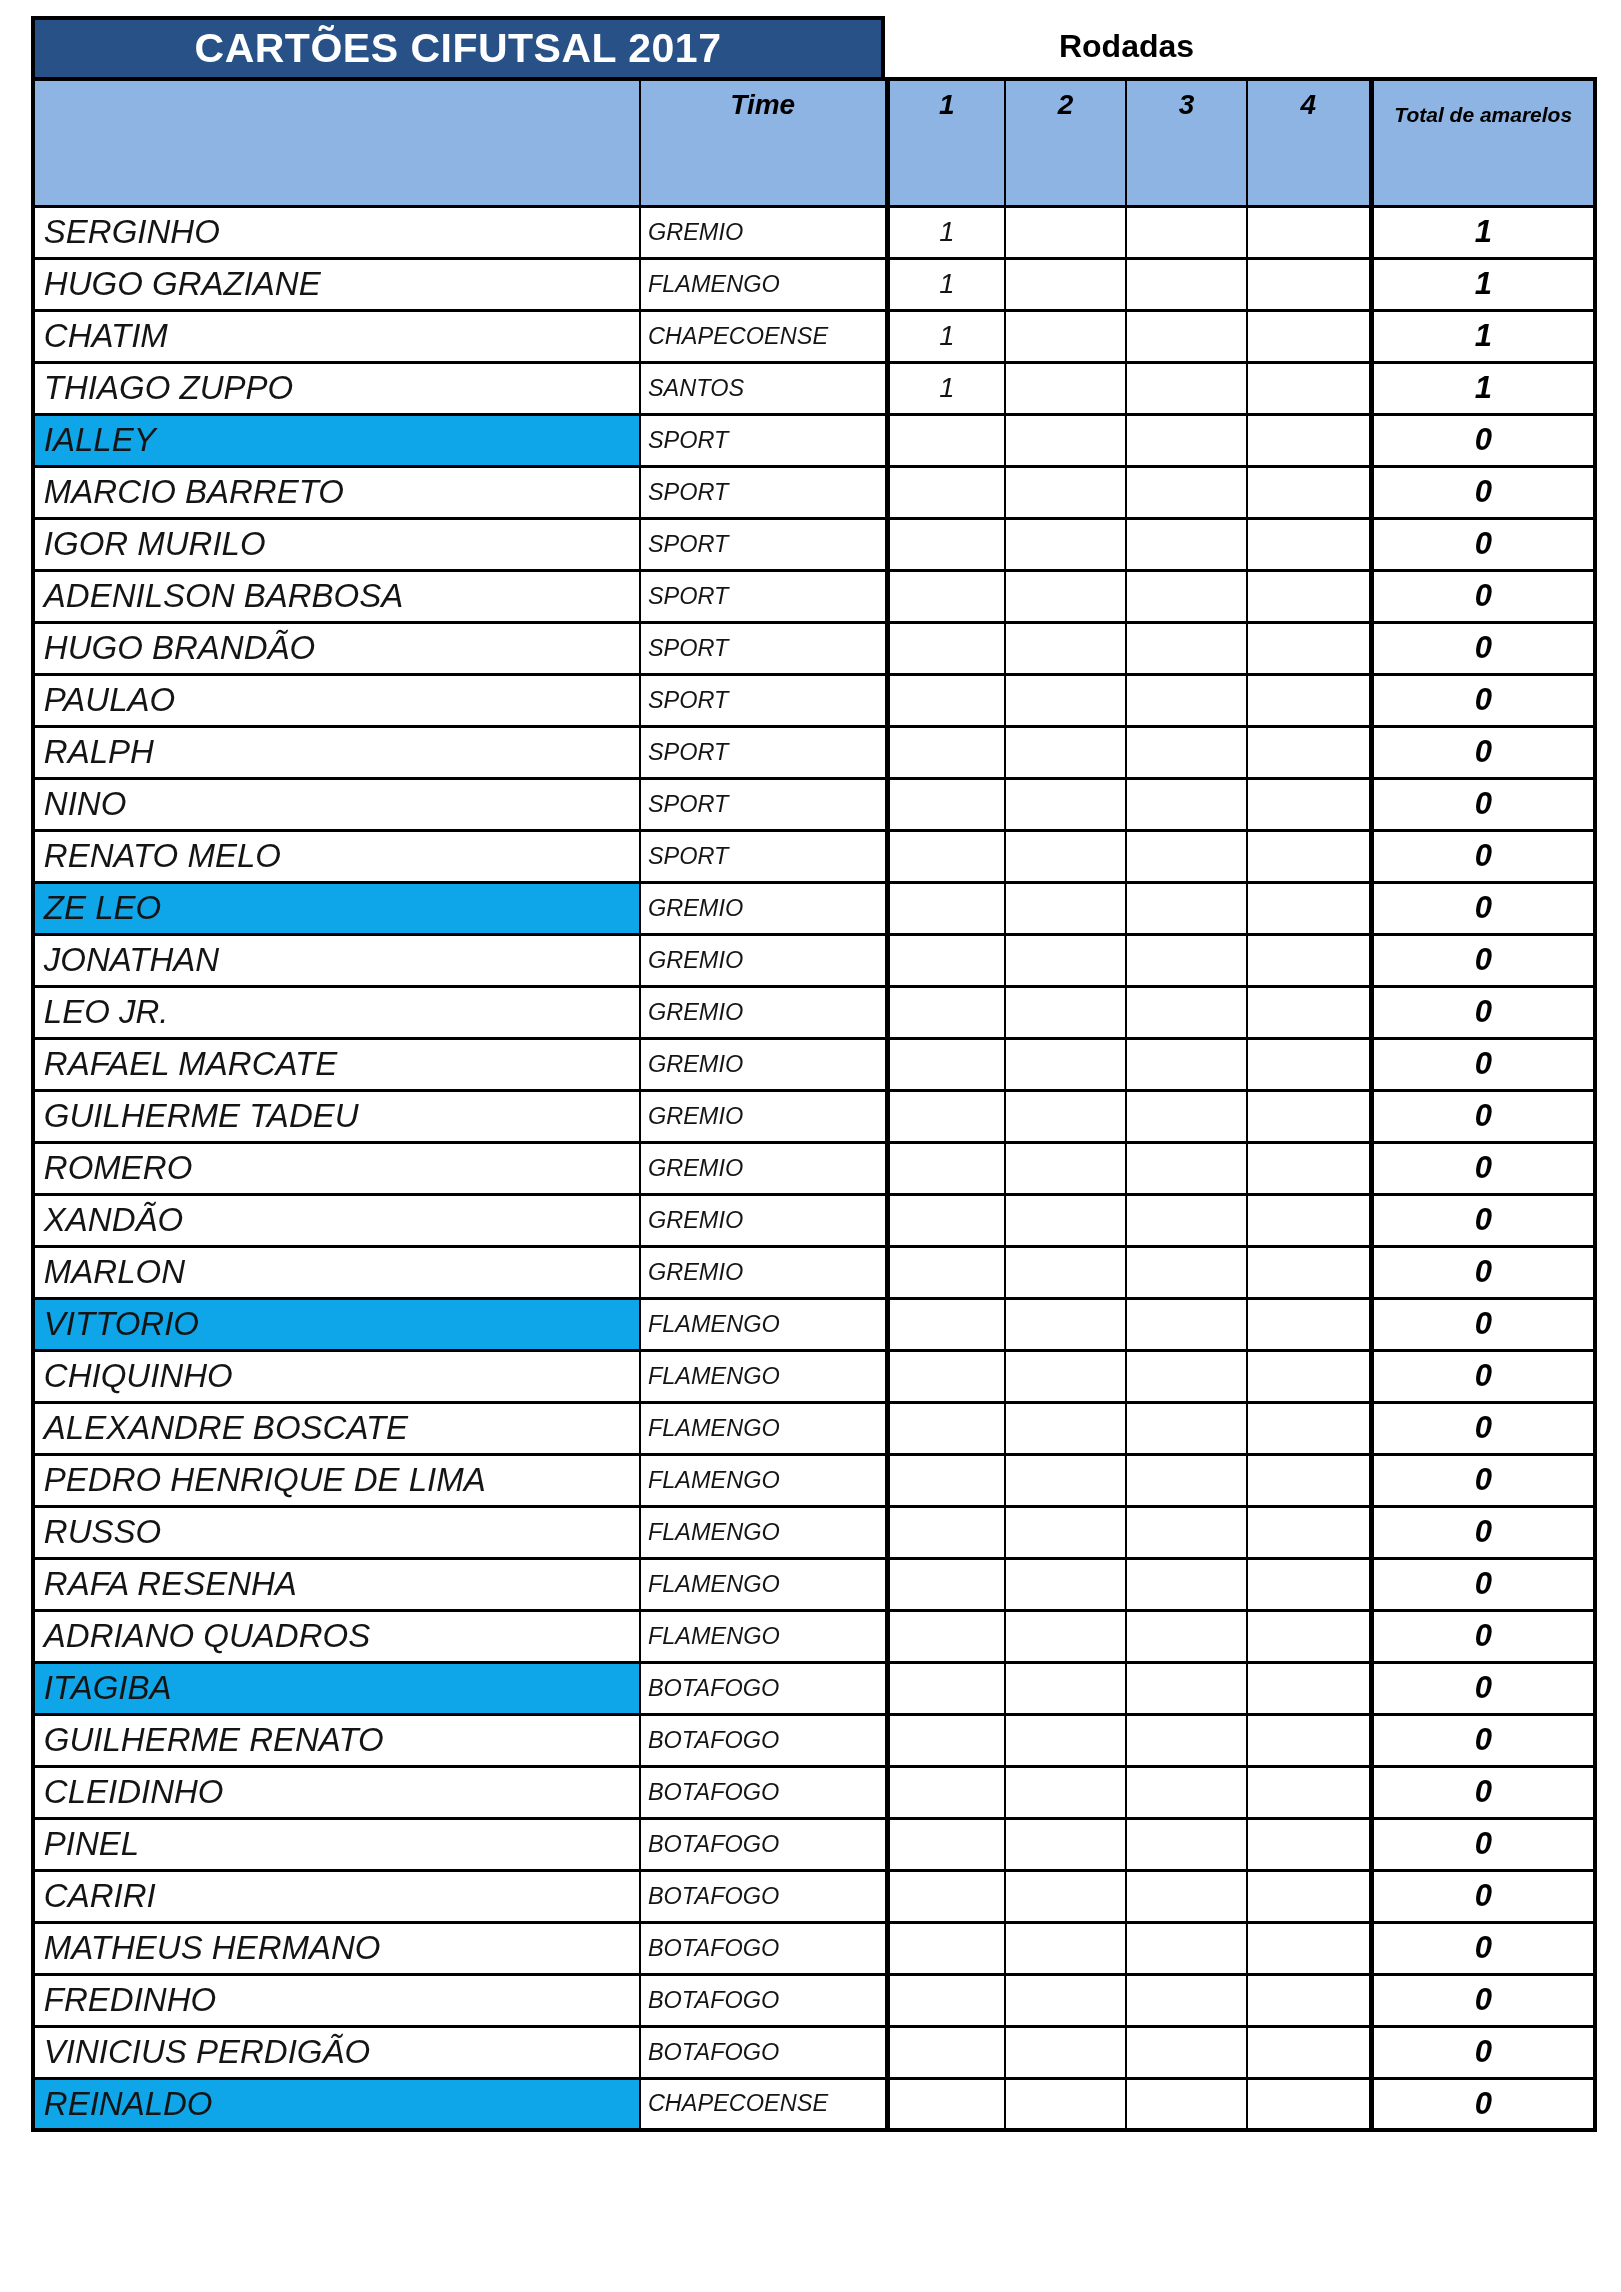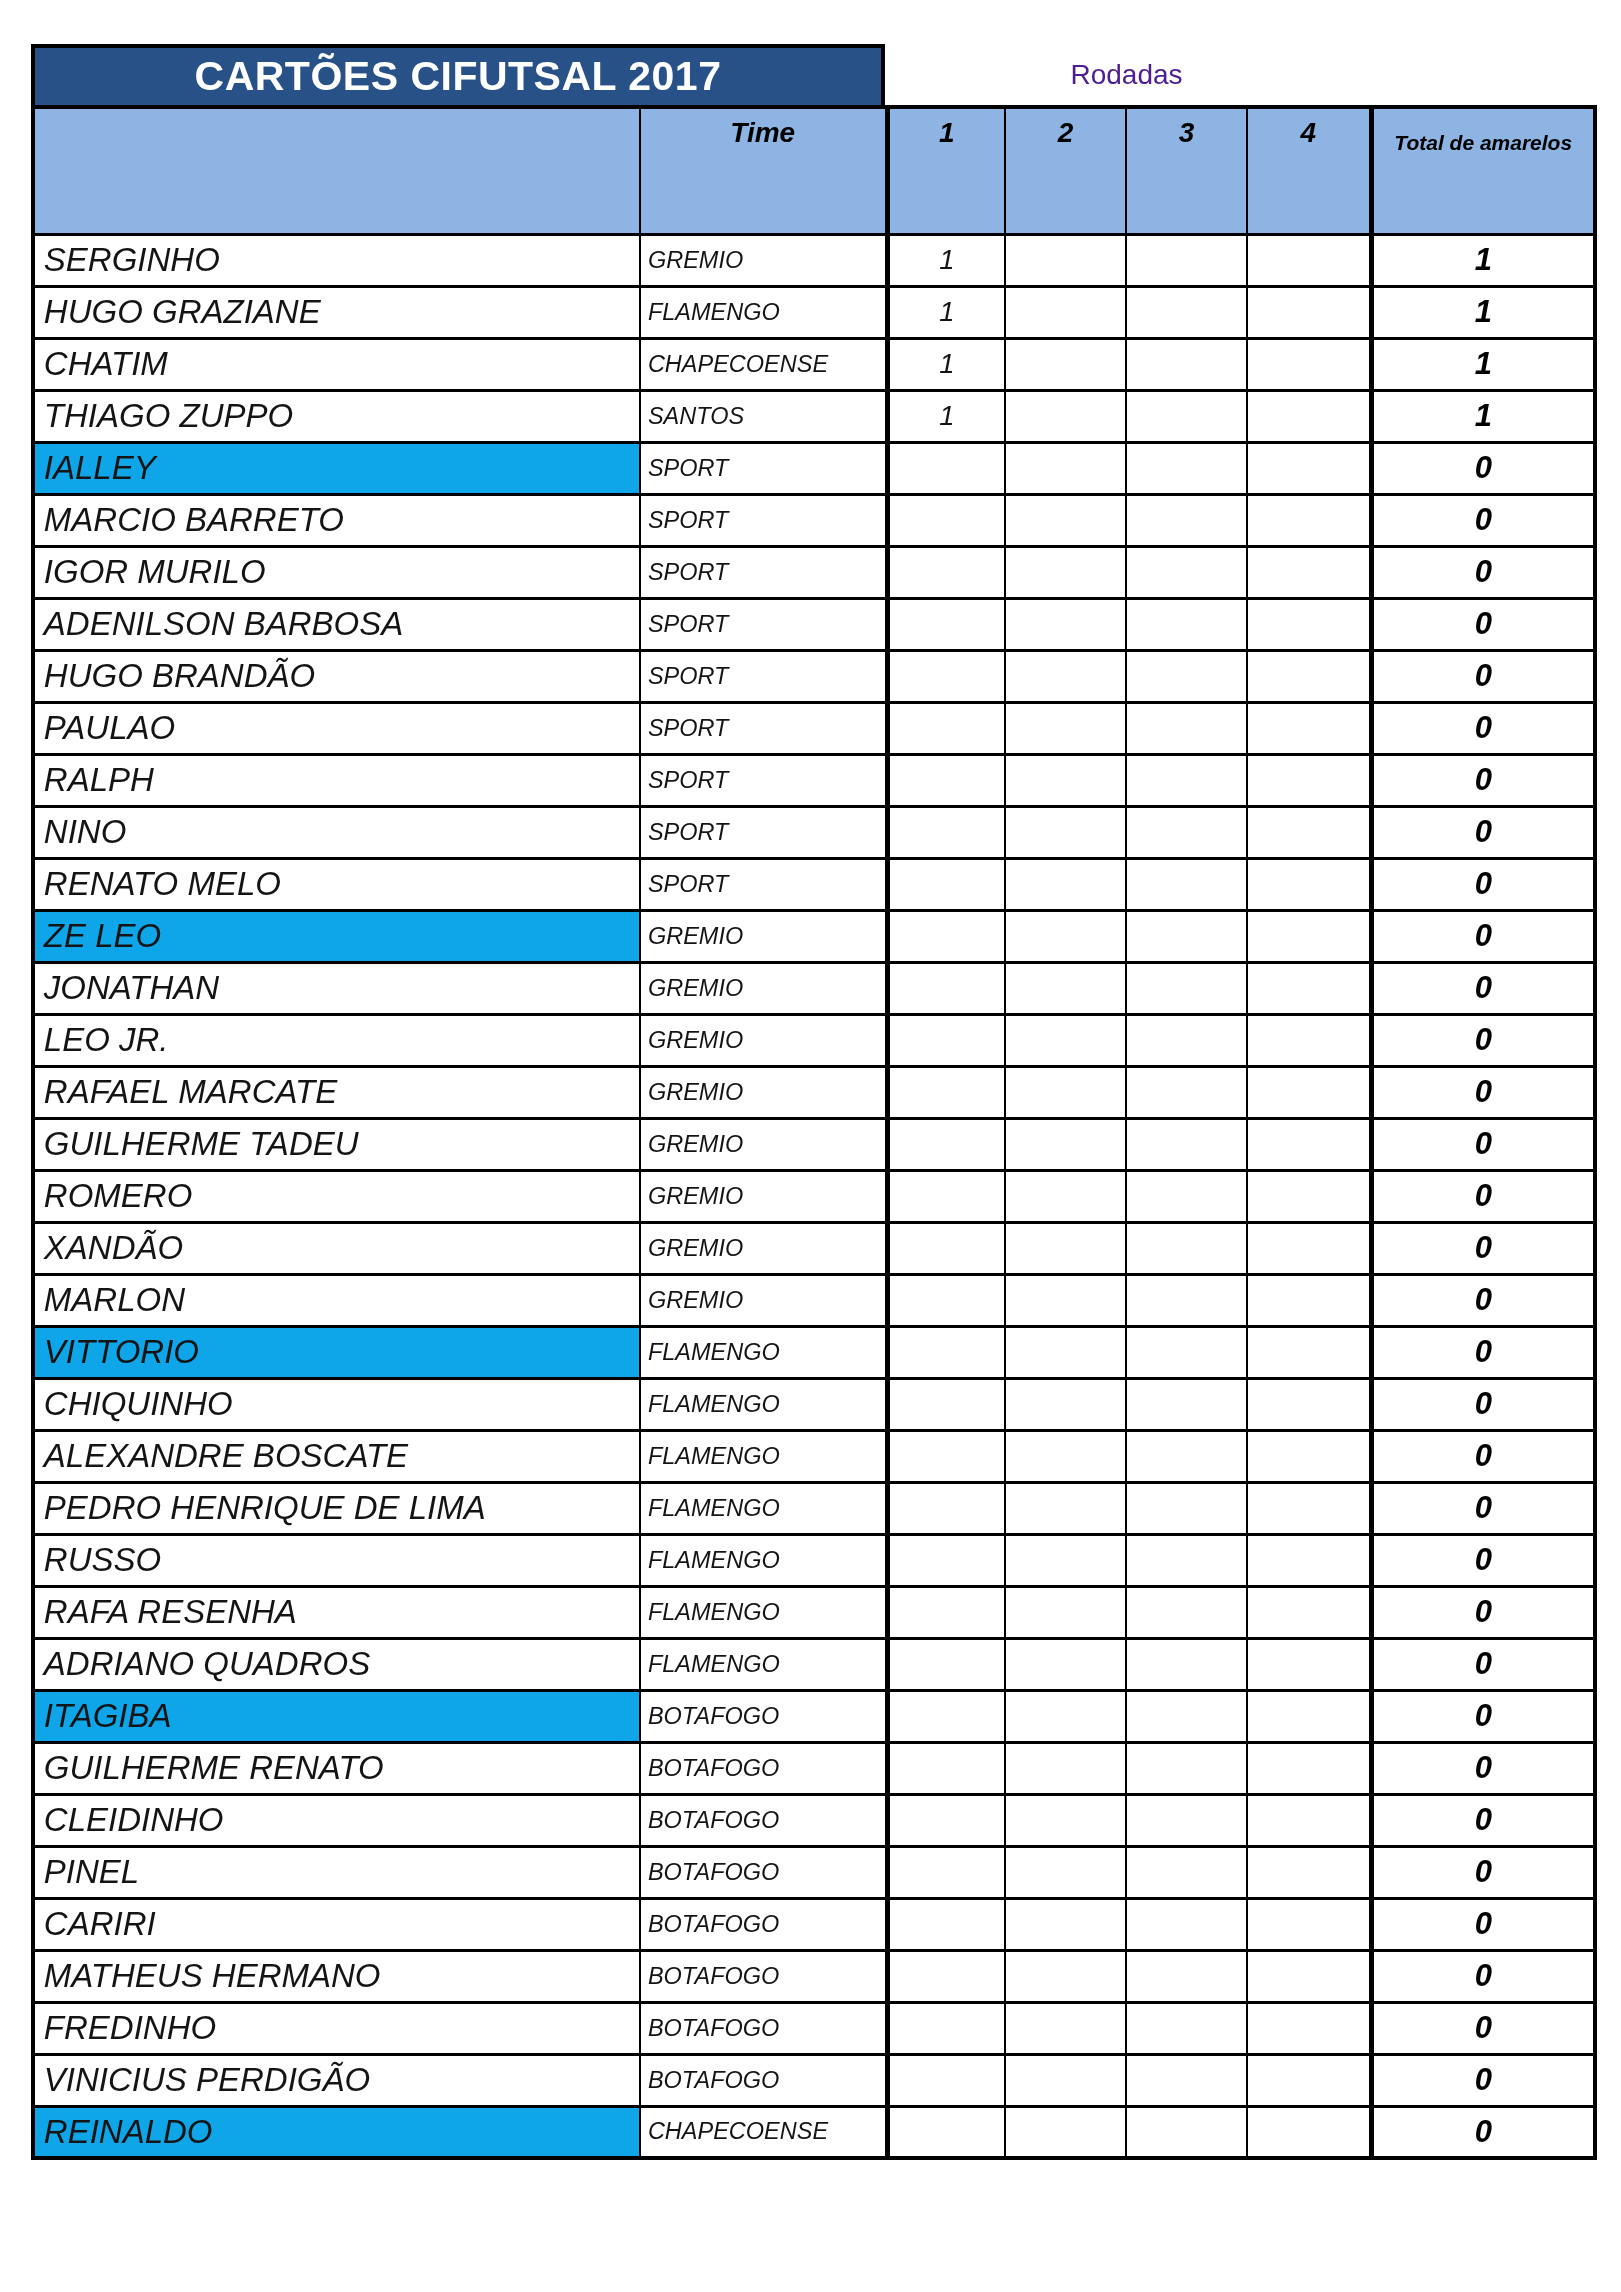--- a/index.html
+++ b/index.html
@@ -2,34 +2,34 @@
 <html><head>
 <meta charset="utf-8">
 <style>
   html,body { margin:0; padding:0; }
   body {
     width:1621px; height:2293px;
     background:#ffffff;
     font-family:"Liberation Sans", sans-serif;
     color:#000;
   }
-  .page { position:relative; padding:44px 0 0 31px;border-radius:16px; }
+  .page { position:relative; padding:16px 0 0 31px;border-radius:16px; }
 
   
   .top-row { display:flex; width:1561px; height:61px; align-items:stretch; }
   .title-cell {
     width:854px; box-sizing:border-box;
     background:#285287;
     border:4.9px solid #000; border-bottom:none;
     display:flex; align-items:center; justify-content:center;
   }
   .title-text { color:#fff; font-weight:bold; font-size:41px; letter-spacing:0.5px; }
   .rodadas-cell {
     width:483px; display:flex; align-items:center; justify-content:center;
-    font-weight:normal; font-size:28px; color:#4c1d95;
+    font-weight:bold; font-size:32px; color:#000000;
   }
   .top-spacer { width:224px; }
 
   
   table.cards {
     border-collapse:collapse; table-layout:fixed;
     width:1561px;
     border:4.9px solid #000;
     font-style:italic;
   }

